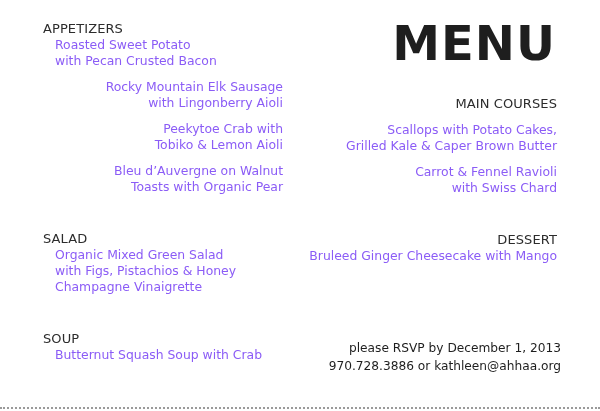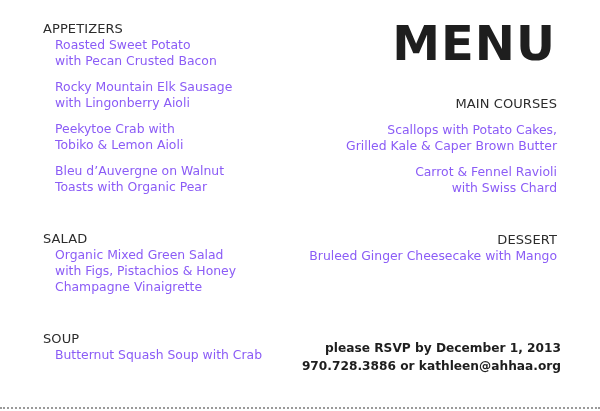--- a/index.html
+++ b/index.html
@@ -41,39 +41,39 @@
       color: #2c2c2c;
       white-space: nowrap;
     }
     .item {
       font-size: 12.4px;
       line-height: 16px;
       color: #8b5cf6;
       white-space: nowrap;
       margin-left: 12px;
     }
-    .item-gap { margin-top: 10px; }
+    .item-gap { margin-top: 10px; text-align: right; }
     .menu-title {
       position: absolute;
       right: 44px;
       top: 15px;
       font-family: "DejaVu Sans", "Liberation Sans", sans-serif;
       font-weight: bold;
       font-size: 48px;
       line-height: 56px;
       letter-spacing: 1px;
       color: #1e1e1e;
       text-align: center;
     }
     .rsvp {
       position: absolute;
       right: 39px;
       top: 339px;
       text-align: right;
-      font-weight: bold;
+      font-weight: normal;
       font-size: 12.2px;
       line-height: 18px;
       color: #1e1e1e;
       white-space: nowrap;
     }
     .dotted-rule {
       position: absolute;
       left: 0;
       top: 407px;
       width: 600px;

